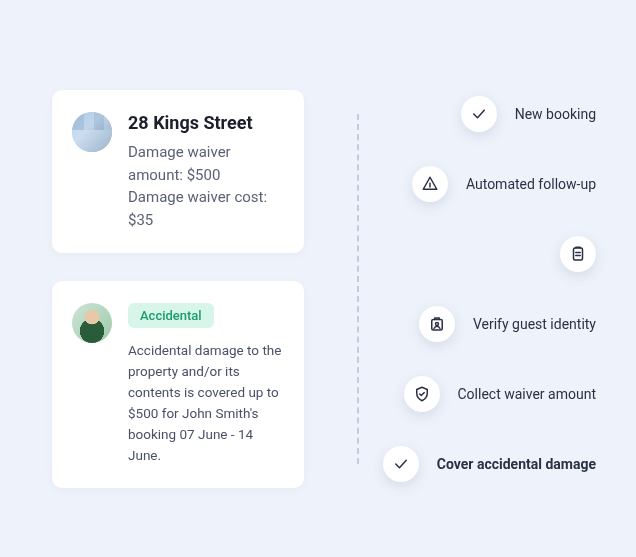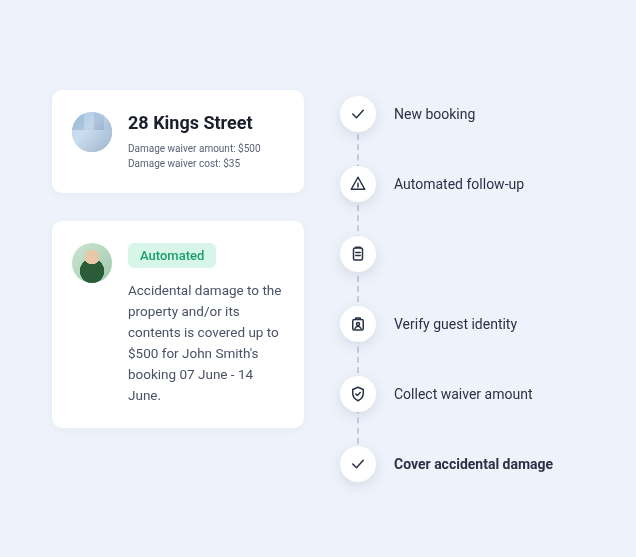--- a/index.html
+++ b/index.html
@@ -55,21 +55,21 @@
                 linear-gradient(135deg,#cde5d4,#9ec9aa);
   }
   .card-body { flex: 1; }
   .card-title {
     font-size: 18px;
     font-weight: 700;
     color: #1a1f2b;
     margin-bottom: 8px;
   }
   .meta-line {
-    font-size: 10px;
+    font-size: 15px;
     color: #5a6275;
     line-height: 1.5;
   }
   .badge {
     display: inline-block;
     background: #d7f5e9;
     color: #1a9e6b;
     font-size: 13px;
     font-weight: 500;
     padding: 5px 12px;
@@ -100,20 +100,21 @@
     border-left: 2px dashed #c3cbe0;
     z-index: 0;
   }
   .step {
     display: flex;
     align-items: center;
     gap: 18px;
     position: relative;
     z-index: 1;
     margin-bottom: 34px;
+    justify-content: flex-end;
   }
   .step:last-child { margin-bottom: 0; font-weight: bold; }
   .step-icon {
     width: 36px;
     height: 36px;
     border-radius: 50%;
     background: #fff;
     box-shadow: 0 4px 14px rgba(30,40,80,0.12);
     display: flex;
     align-items: center;
@@ -137,21 +138,21 @@
     <div class="card-body">
       <div class="card-title">28 Kings Street</div>
       <div class="meta-line">Damage waiver amount: $500</div>
       <div class="meta-line">Damage waiver cost: $35</div>
     </div>
   </div>
 
   <div class="card">
     <div class="avatar avatar-person"></div>
     <div class="card-body">
-      <span class="badge">Automated</span>
+      <span class="badge">Accidental</span>
       <div class="desc">Accidental damage to the property and/or its contents is covered up to $500 for John Smith's booking 07 June - 14 June.</div>
     </div>
   </div>
 
 </div>
 
 <div class="right-col">
   <ul class="timeline">
 
     <li class="step">

